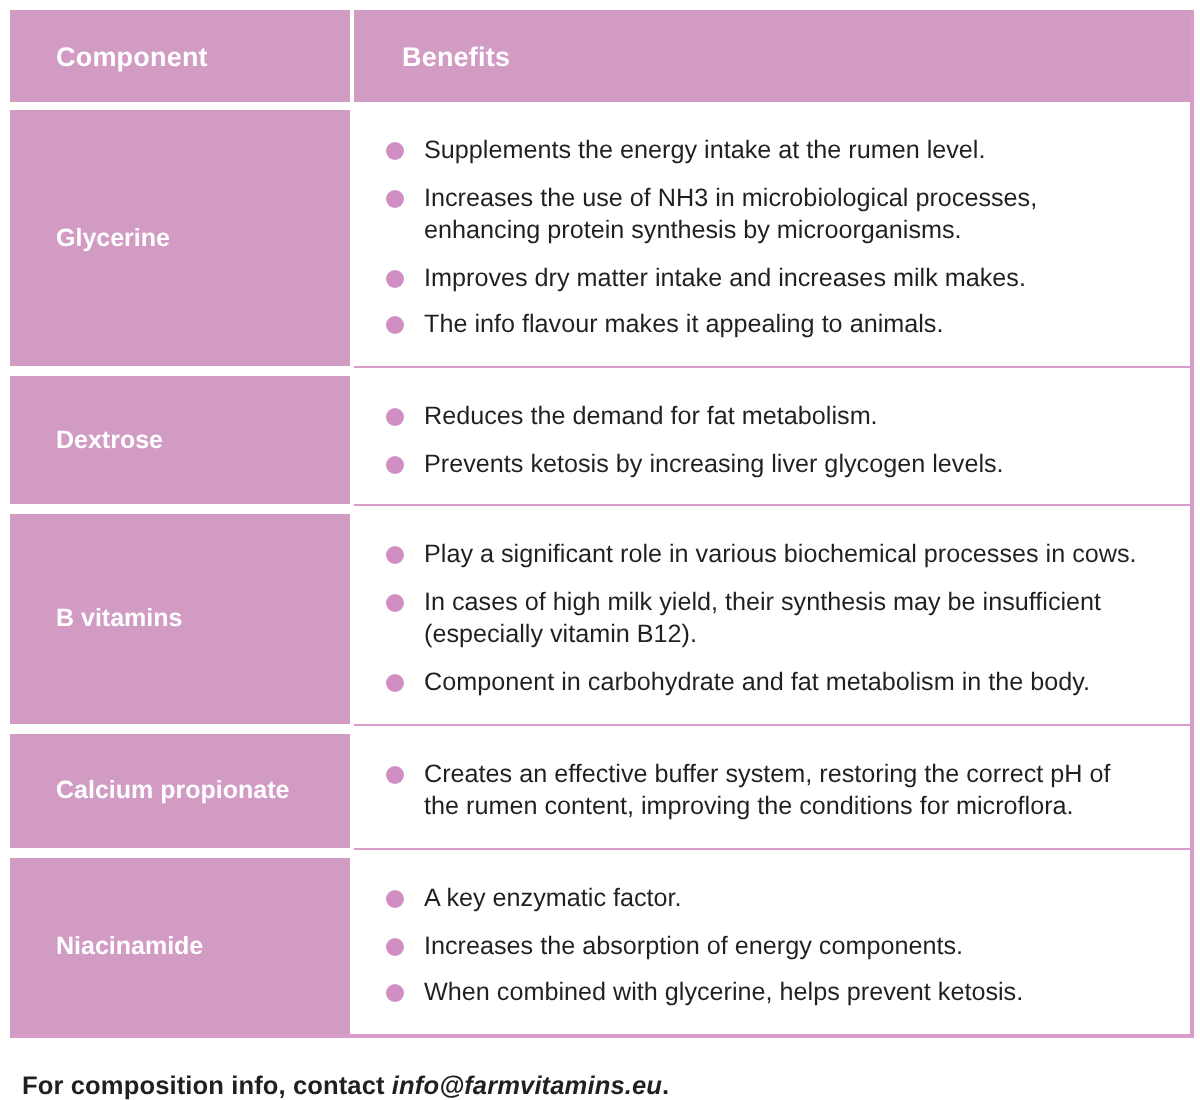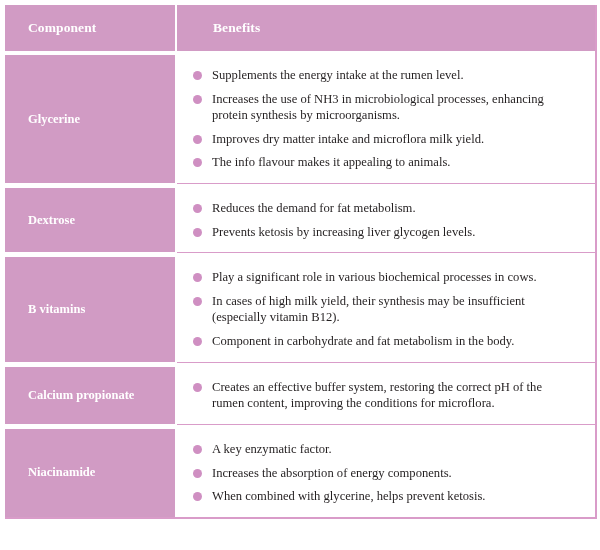--- a/index.html
+++ b/index.html
@@ -14,21 +14,20 @@
     -webkit-font-smoothing: antialiased;
     overflow: hidden;
   }
 
   .page {
     position: relative;
     width: 600px;
     height: 550px;
     box-sizing: border-box;
     padding: 5px 5px 0 5px;
-    font-family: Liberation Serif, serif;
   }
 
   
   .benefits-table {
     width: 590px;
     border-collapse: separate;
     border-spacing: 0;
     table-layout: fixed;
     border-right: 2px solid #d99cc9;
     border-bottom: 2px solid #d99cc9;
@@ -44,21 +43,21 @@
     font-weight: bold;
     font-size: 13.5px;
     letter-spacing: 0.1px;
     padding: 0 0 0 23px;
     height: 46px;
     vertical-align: middle;
     text-align: left;
     box-sizing: border-box;
   }
   .hdr-cell.component { border-right: 2px solid #ffffff; }
-  .hdr-cell.benefits  { padding-left: 36px; }
+  .hdr-cell.benefits  { padding-left: 24px; }
 
   
   .gutter td {
     height: 4px;
     padding: 0;
     background: #ffffff;
     border: 0;
   }
 
   
@@ -156,21 +155,21 @@
         <tr class="gutter">
           <td></td>
           <td></td>
         </tr>
         <tr class="data-row">
           <td class="component-cell">Glycerine</td>
           <td class="benefits-cell">
             <ul class="bullets">
               <li><span class="dot"></span><span>Supplements the energy intake at the rumen level.</span></li>
               <li><span class="dot"></span><span>Increases the use of NH3 in microbiological processes, enhancing protein synthesis by microorganisms.</span></li>
-              <li><span class="dot"></span><span>Improves dry matter intake and microflora milk yield.</span></li>
+              <li><span class="dot"></span><span>Improves dry matter intake and increases milk makes.</span></li>
               <li><span class="dot"></span><span>The info flavour makes it appealing to animals.</span></li>
             </ul>
           </td>
         </tr>
         <tr class="sep-row">
           <td class="sep-left"></td>
           <td class="sep-right"></td>
         </tr>
         <tr class="data-row">
           <td class="component-cell">Dextrose</td>
@@ -217,14 +216,18 @@
             <ul class="bullets">
               <li><span class="dot"></span><span>A key enzymatic factor.</span></li>
               <li><span class="dot"></span><span>Increases the absorption of energy components.</span></li>
               <li><span class="dot"></span><span>When combined with glycerine, helps prevent ketosis.</span></li>
             </ul>
           </td>
         </tr>
       </tbody>
   </table>
 
+  <div class="footer">
+    <span>For composition info, contact</span>
+    <span class="email">info@farmvitamins.eu</span><span>.</span>
+  </div>
 
 </div>
 
 </body></html>

